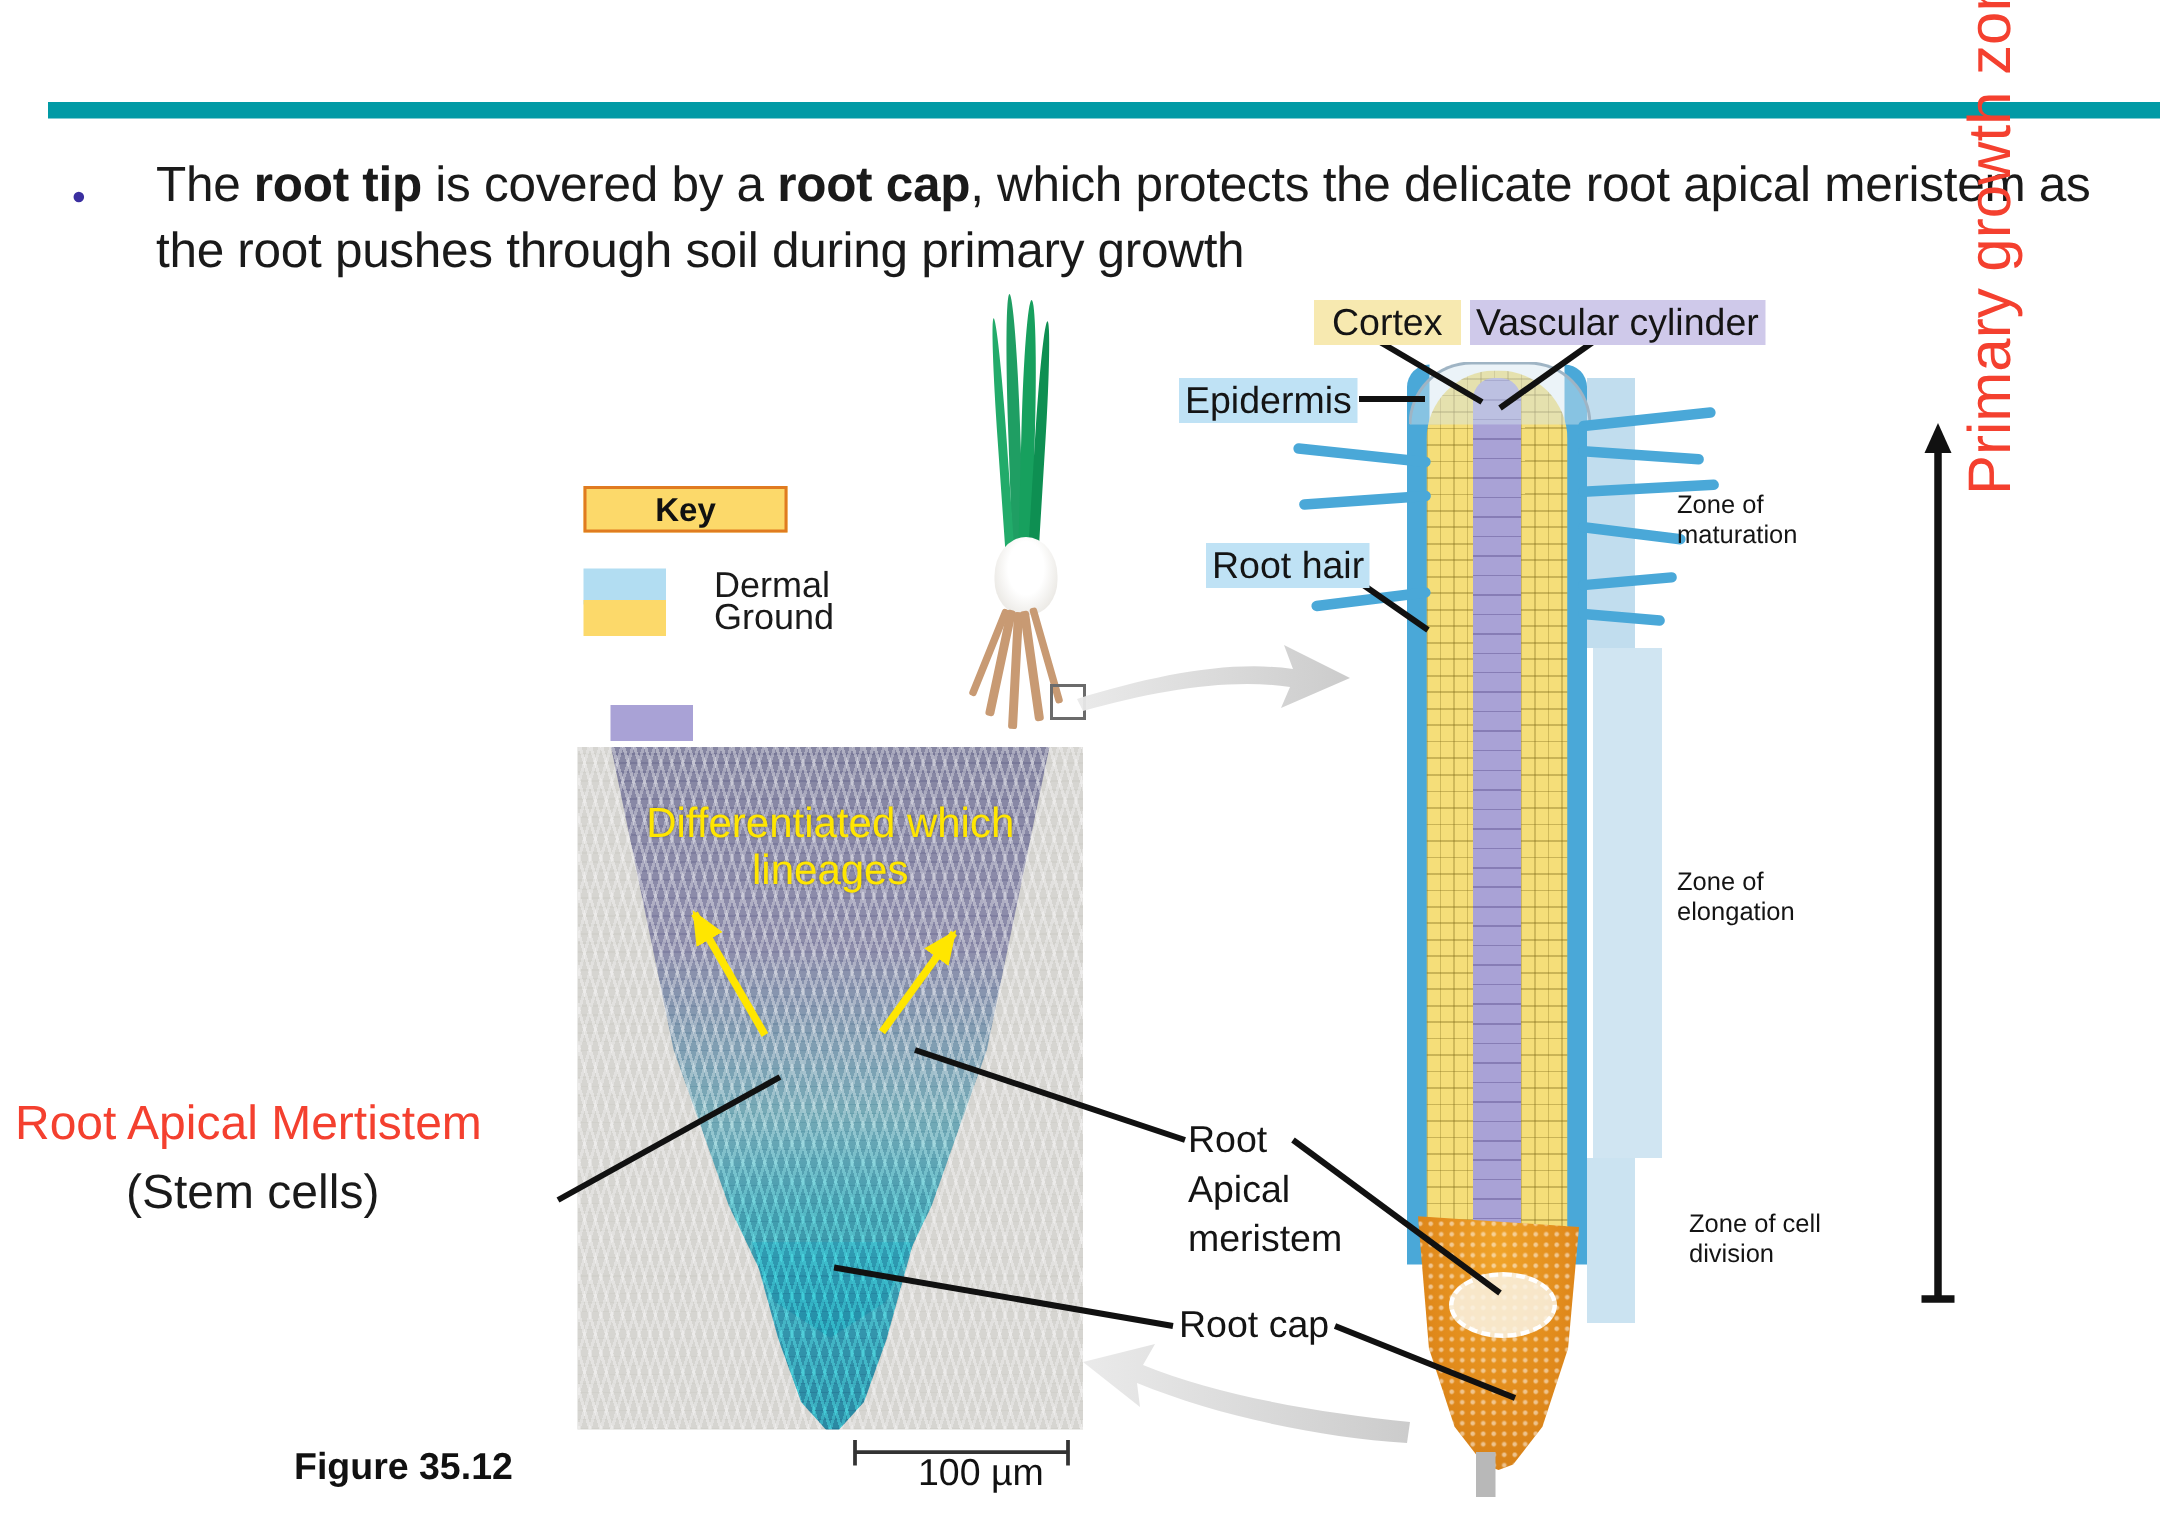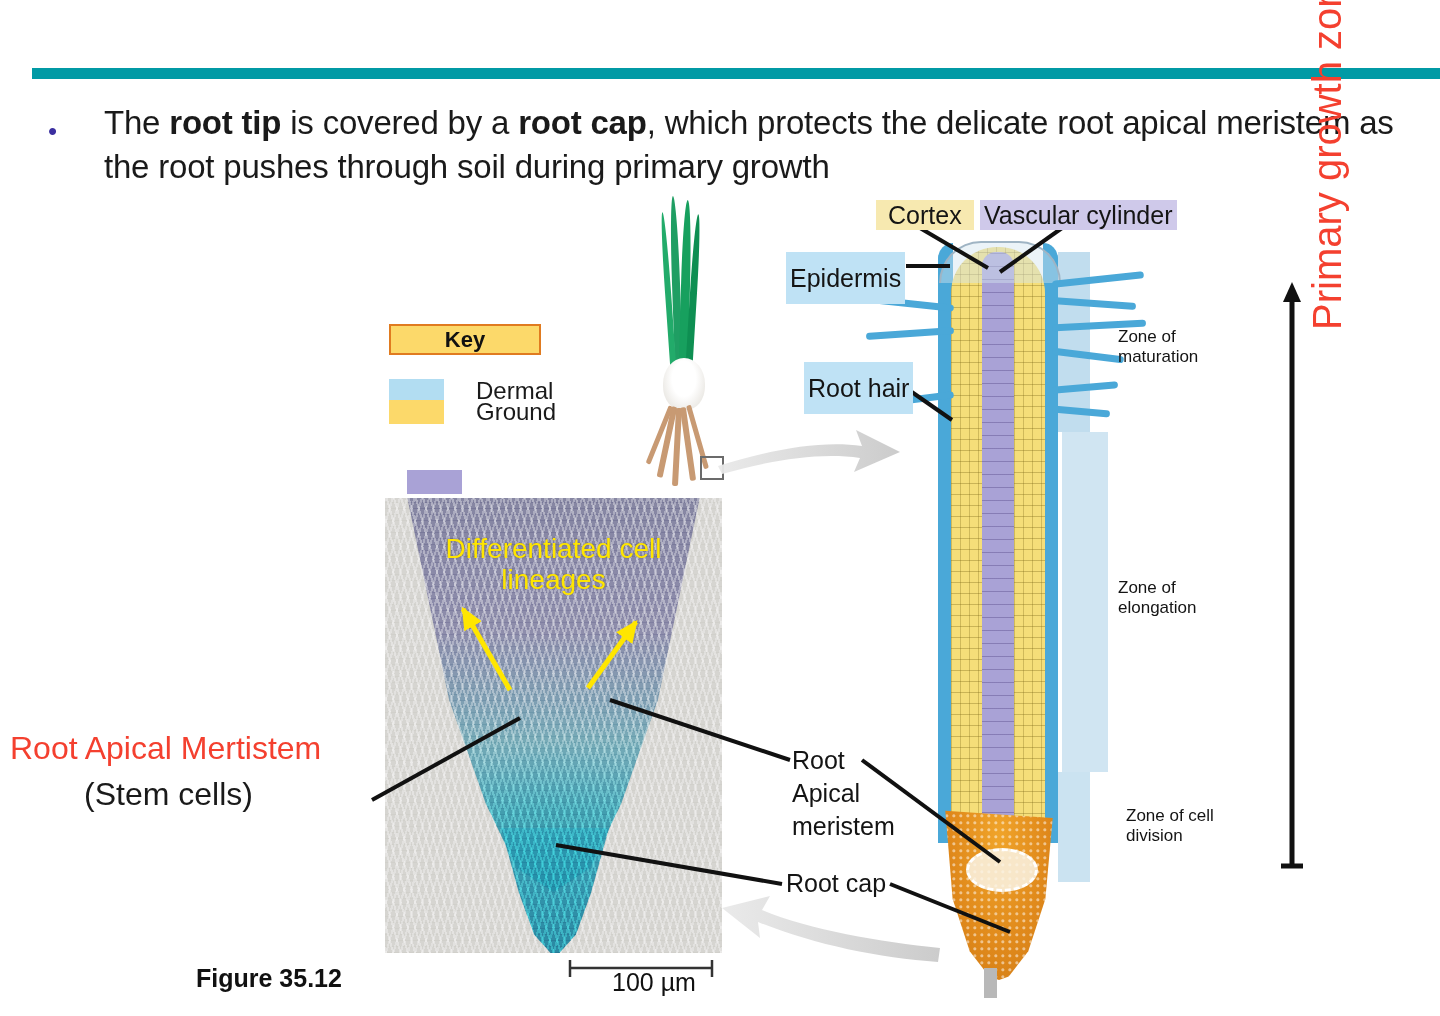--- a/index.html
+++ b/index.html
@@ -34,21 +34,21 @@
   }
   .body-text{
     position:absolute;left:104px;top:101px;width:1330px;
     font-size:33px;color:#1a1a1a;line-height:1.33;
     letter-spacing:-0.2px;
   }
   .body-text b{font-weight:bold;}
 
   
   .key-box{
-    position:absolute;left:389px;top:324px;width:152px;height:31px;
+    position:absolute;left:389px;top:324px;width:136px;height:31px;
     background:#fcd96a;border:2px solid #e07b20;
     box-sizing:border-box;
   }
   .key-box span{
     display:block;text-align:center;line-height:27px;
     font-size:22px;font-weight:bold;color:#111;
   }
   .key-row{position:absolute;left:389px;display:flex;align-items:center;gap:32px;}
   .key-row .sw{width:55px;height:24px;display:block;}
   .key-row .lb{font-size:24px;color:#1a1a1a;}
@@ -146,21 +146,21 @@
     background:rgba(250,244,230,0.85);
   }
   .root-hair{position:absolute;background:#4aa8d8;height:7px;border-radius:4px;}
 
   
   .zone-band{position:absolute;background:#a9d0e8;opacity:.72;}
 
   
   .lab{position:absolute;font-size:25px;color:#141414;line-height:1.12;white-space:nowrap;}
   .lab.hl-yellow{background:#f7e9b0;padding:1px 12px;}
-  .lab.hl-blue{background:#bfe2f5;padding:12px 4px;}
+  .lab.hl-blue{background:#bfe2f5;padding:1px 4px;}
   .lab.hl-purple{background:#cfc9ea;padding:1px 4px;}
   .lab.plain{background:transparent;}
 
   .zone-lab{position:absolute;font-size:17px;color:#141414;line-height:1.2;}
 
   .vert-red{
     position:absolute;left:1305px;top:330px;
     font-size:40px;color:#f4402f;font-weight:500;
     transform:rotate(-90deg);transform-origin:left top;
     white-space:nowrap;
@@ -254,21 +254,21 @@
     <div class="rootcap"></div>
     <div class="rootcap-tip"></div>
     <div class="ram-oval"></div>
   </div>
 
   <div class="micro">
     <div class="micro-tip"></div>
     <div class="micro-lower"></div>
     <div class="micro-grain"></div>
     <div class="micro-label" style="color: rgb(255, 230, 0);">
-      <span>Differentiated cell</span><br>
+      <span>Differentiated which</span><br>
       <span>lineages</span>
     </div>
   </div>
 
   <svg class="overlay" viewBox="0 0 1440 1016">
     <defs>
       <marker id="yarrow" viewBox="0 0 10 10" refX="8" refY="5" markerWidth="5" markerHeight="5" orient="auto-start-reverse">
         <path d="M0,1 L9,5 L0,9 z" fill="#ffe600"></path>
       </marker>
       <marker id="blkarrow" viewBox="0 0 10 10" refX="8" refY="5" markerWidth="5" markerHeight="5" orient="auto-start-reverse">

